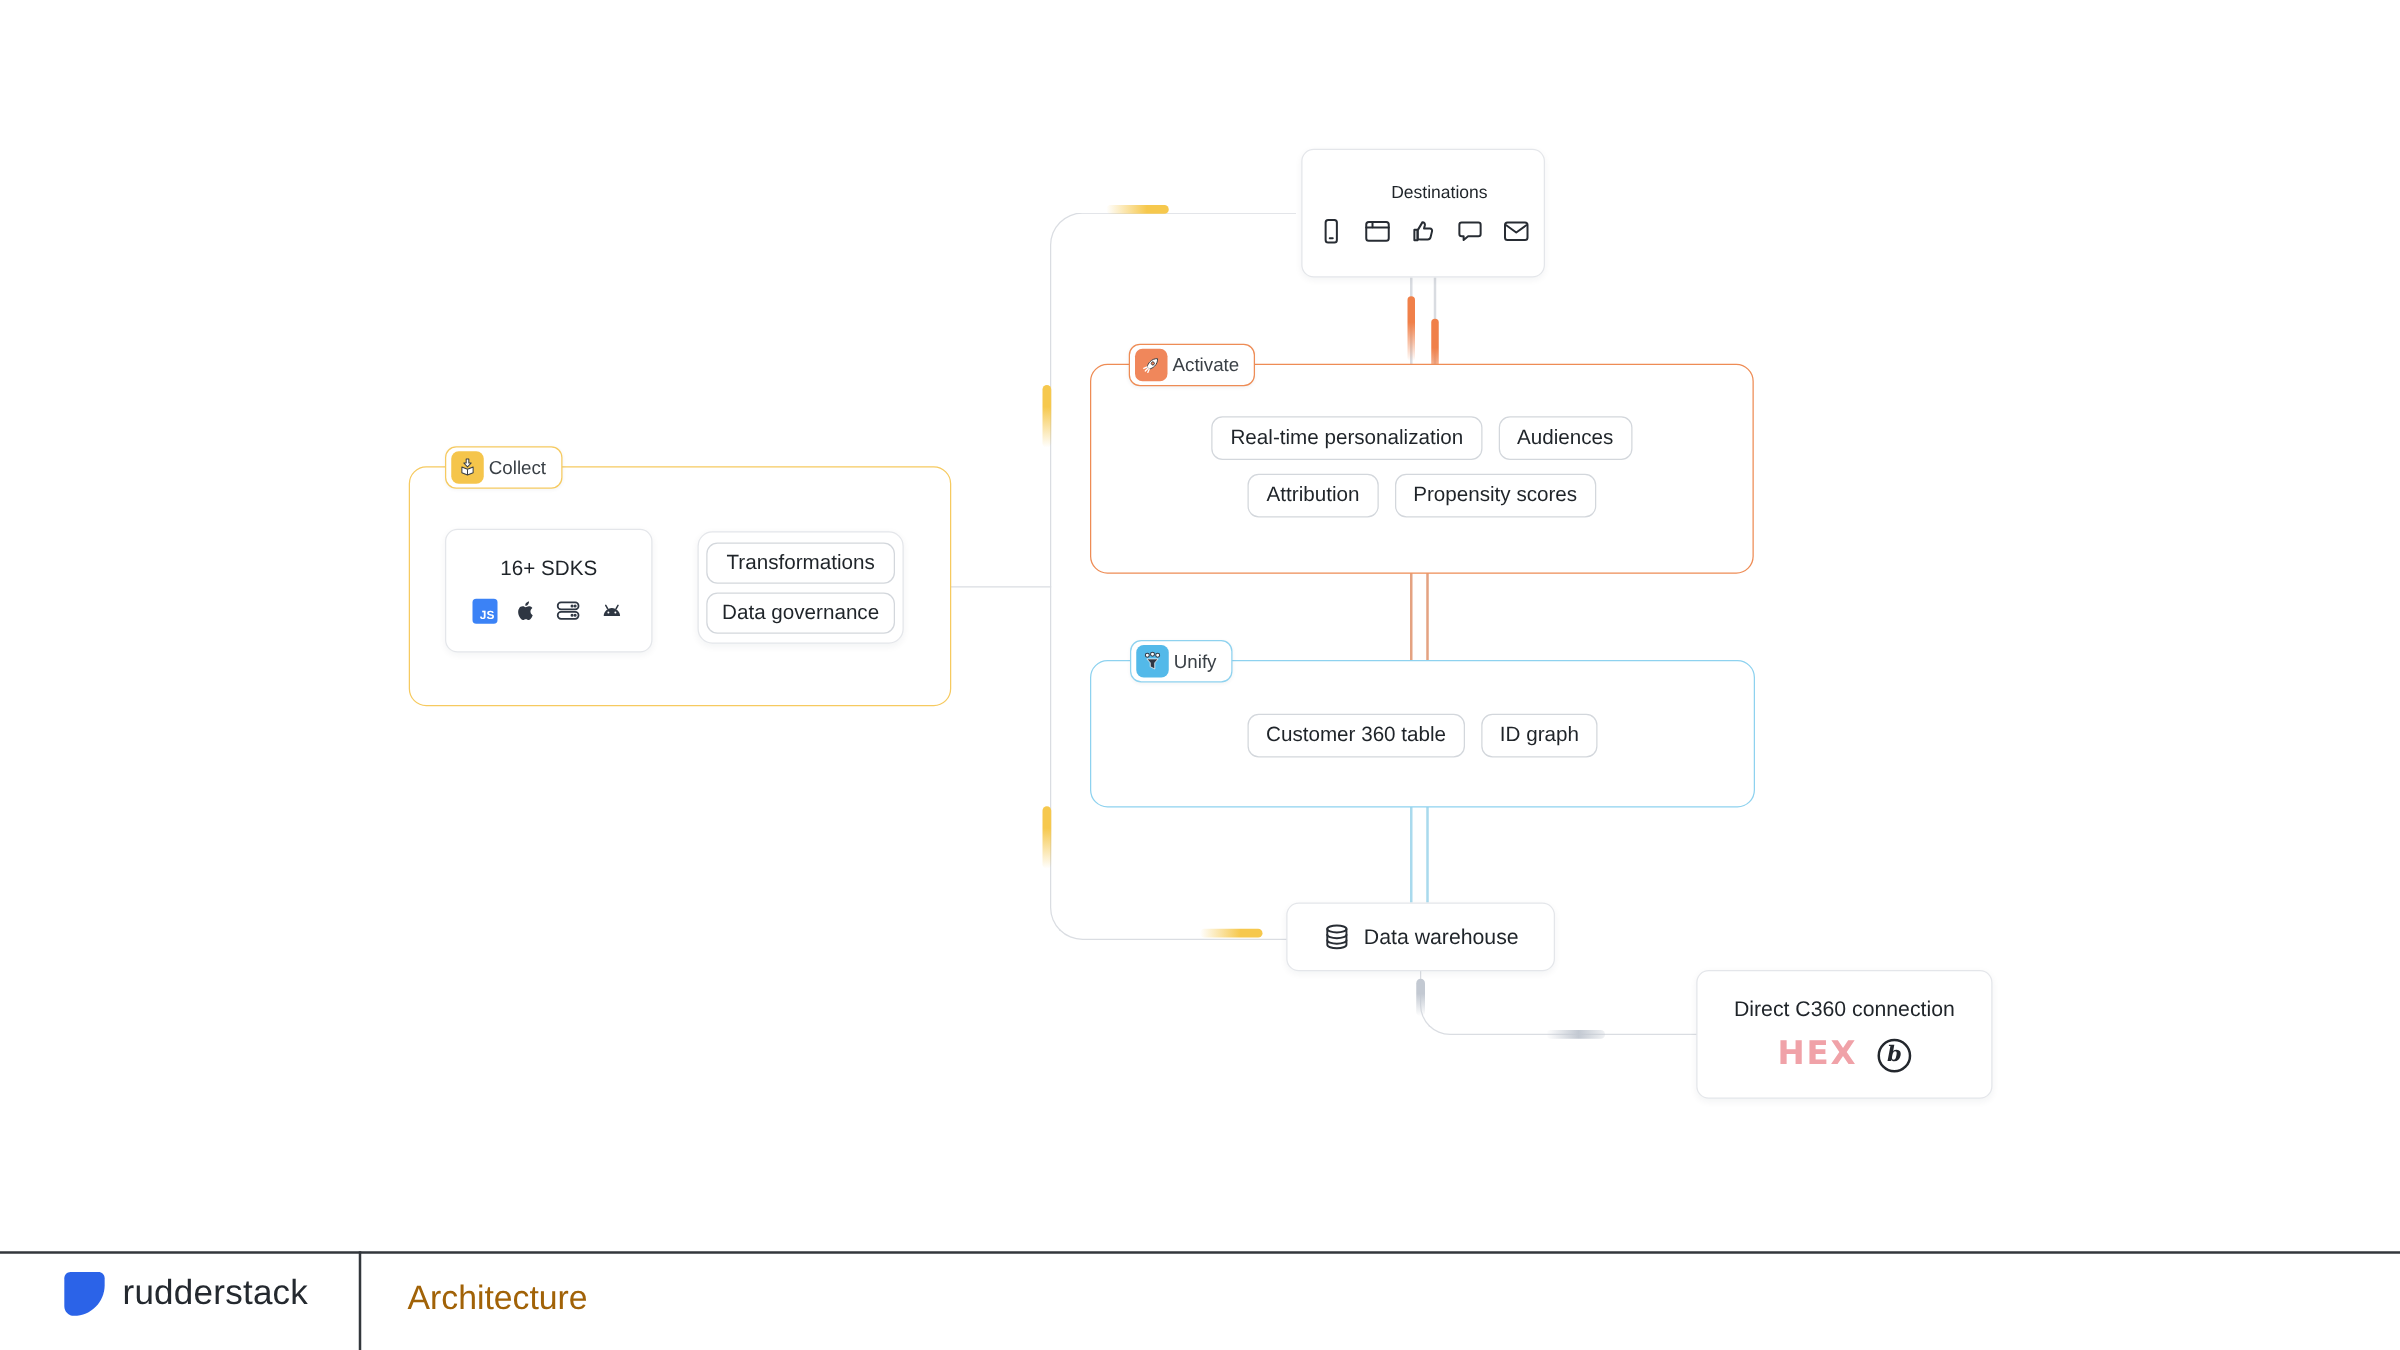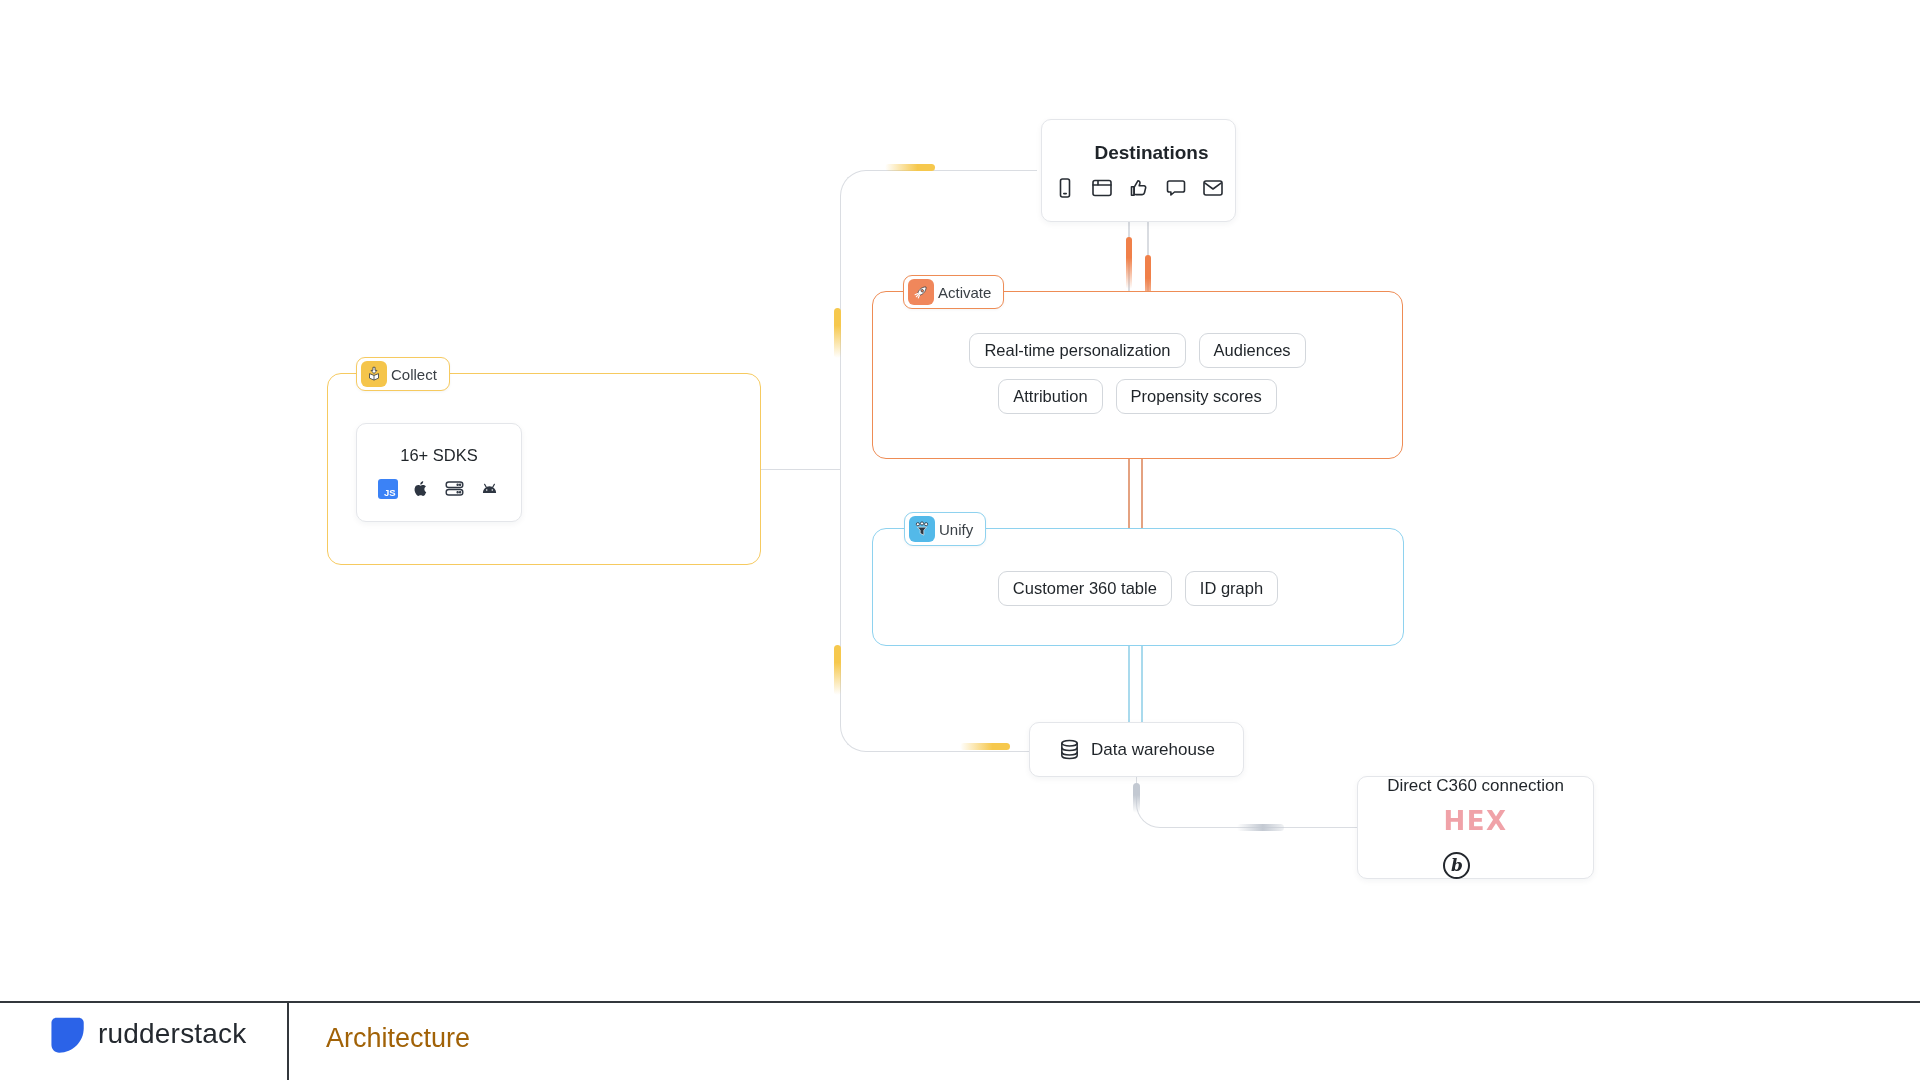--- a/index.html
+++ b/index.html
@@ -46,21 +46,21 @@
 
   .pill{display:inline-flex;align-items:center;justify-content:center;background:#fff;
     border:1.5px solid #d3d7dc;border-radius:9px;padding:7px 14px;font-size:16.5px;color:#1f2429;
     white-space:nowrap;}
   .pill-rows{position:absolute;left:0;right:0;display:flex;flex-direction:column;align-items:center;gap:11px;}
   .pill-row{display:flex;gap:13px;justify-content:center;}
 
   
   .dest{left:1041px;top:119px;width:193px;height:101px;display:flex;flex-direction:column;
         align-items:center;justify-content:center;gap:12px;}
-  .dest-title{font-size:19px;font-weight:700;color:#1f2429;margin-left:26px;}
+  .dest-title{font-size:14px;font-weight:400;color:#1f2429;margin-left:26px;}
   .dest-icons{display:flex;gap:13px;align-items:center;}
   .oicon{width:24px;height:24px;display:block;}
 
   
   .sdk-card{left:28px;top:49px;width:164px;height:97px;display:flex;flex-direction:column;
     align-items:center;justify-content:center;gap:13px;}
   .sdk-title{font-size:16.5px;font-weight:500;color:#1f2429;}
   .sdk-icons{display:flex;gap:12px;align-items:center;}
   .js-badge{width:20px;height:20px;background:#3b82f6;border-radius:3px;color:#fff;
     font-size:9.5px;font-weight:bold;display:flex;align-items:flex-end;justify-content:flex-end;
@@ -68,21 +68,21 @@
   .tf-card{left:230px;top:51px;width:165px;height:90px;display:flex;flex-direction:column;
     gap:7px;align-items:stretch;justify-content:center;padding:6px;box-sizing:border-box;border-radius:12px;}
   .tf-card .pill{justify-content:center;padding:6px 10px;}
 
   
   .wh{left:1029px;top:722px;width:213px;height:53px;display:flex;align-items:center;
       justify-content:center;gap:10px;font-size:17px;color:#1f2429;}
   .c360{left:1357px;top:776px;width:235px;height:101px;display:flex;flex-direction:column;
         align-items:center;justify-content:center;gap:10px;}
   .c360-title{font-size:17px;color:#1f2429;}
-  .c360-logos{display:flex;align-items:flex-start;gap:16px;flex-direction:column;}
+  .c360-logos{display:flex;align-items:flex-end;gap:16px;}
   .hex-logo{font-size:26px;font-weight:800;letter-spacing:1.5px;color:#f0a2a8;
     font-family:"DejaVu Sans",sans-serif;}
   .b-logo{width:27px;height:27px;border:2px solid #23272d;border-radius:50%;display:flex;
     align-items:center;justify-content:center;font-family:"DejaVu Serif",serif;font-style:italic;
     font-weight:bold;font-size:17px;color:#23272d;box-sizing:border-box;padding-bottom:1px;}
 
   
   .footer-rule{left:0;top:1001px;width:1920px;height:1.5px;background:#33373c;}
   .footer-vrule{left:287px;top:1001px;width:1.5px;height:79px;background:#33373c;}
   .brand{left:46px;top:1014px;display:flex;align-items:center;gap:12px;}
@@ -199,20 +199,24 @@
         </svg>
         <svg width="23" height="21" viewBox="0 0 24 24">
           <path d="M4.5 17c0-4.1 3.4-7.5 7.5-7.5s7.5 3.4 7.5 7.5z" fill="#2e3642"></path>
           <path d="M8.2 10.3L6.4 7.2M15.8 10.3l1.8-3.1" stroke="#2e3642" stroke-width="1.4" stroke-linecap="round"></path>
           <circle cx="8.8" cy="13.8" r=".9" fill="#fff"></circle>
             <circle cx="15.2" cy="13.8" r=".9" fill="#fff"></circle>
         </svg>
       </div>
     </div>
 
+    <div class="abs card tf-card">
+      <span class="pill">Transformations</span>
+      <span class="pill">Data governance</span>
+    </div>
   </div>
 
   <div class="abs zone blue" style="left:872px;top:528px;width:530px;height:116px;">
     <div class="zone-label blue" style="left:31px;top:-17px;">
       <span class="label-ic blue">
         <svg width="18" height="18" viewBox="0 0 24 24">
           <circle cx="6.5" cy="5.6" r="2.1" fill="#fff" stroke="#2e3642" stroke-width="1.1"></circle>
           <circle cx="12" cy="4.6" r="2.1" fill="#fff" stroke="#2e3642" stroke-width="1.1"></circle>
           <circle cx="17.5" cy="5.6" r="2.1" fill="#fff" stroke="#2e3642" stroke-width="1.1"></circle>
           <path d="M6 9.5h12l-3.6 4.2v6.5l-4.8-2.4v-4.1z" fill="#2e3642" stroke="#fff" stroke-width=".8" stroke-linejoin="round"></path>

